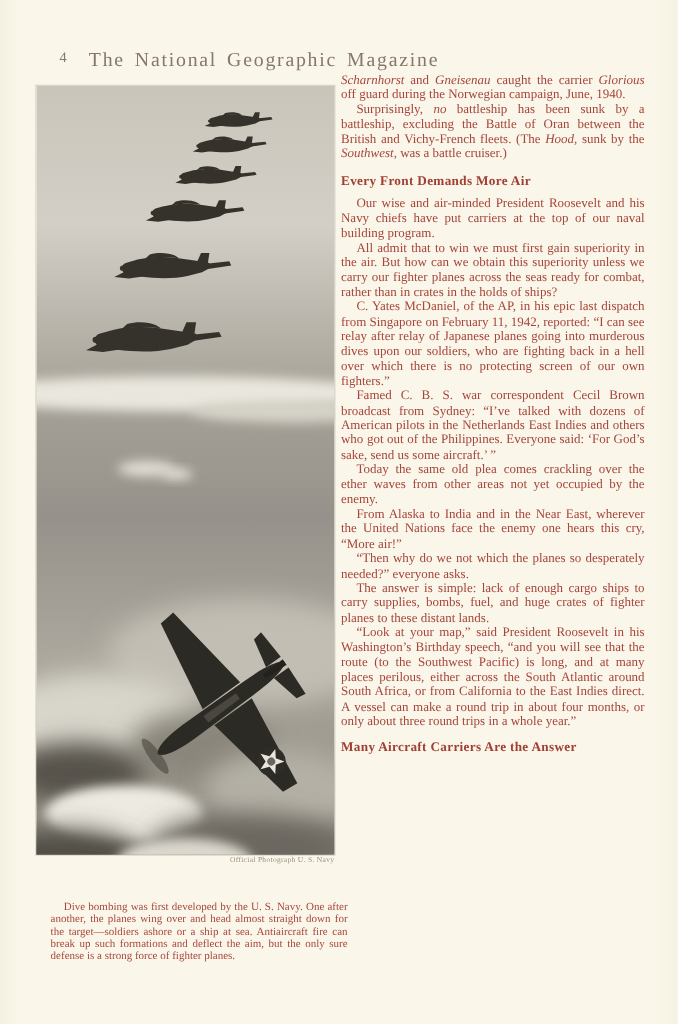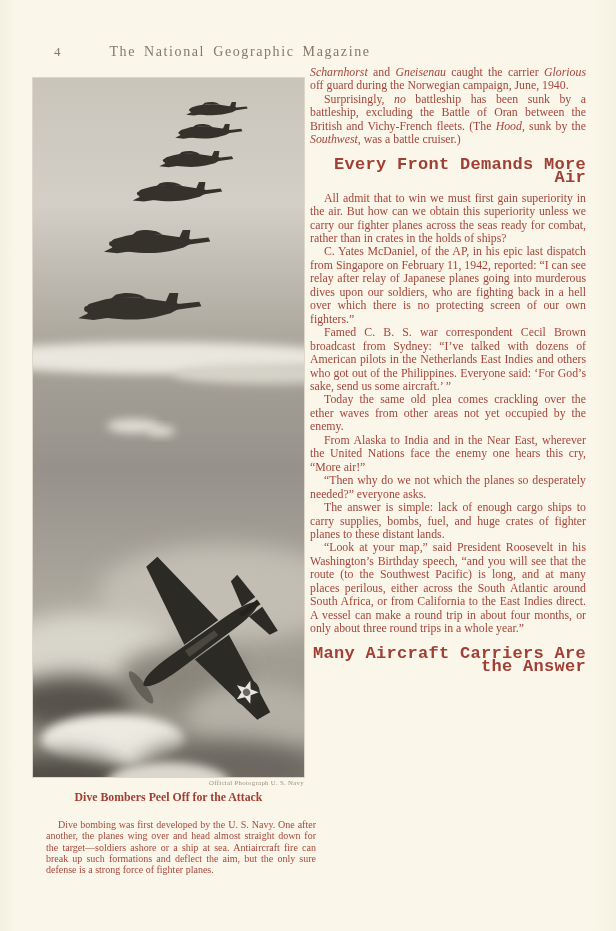--- a/index.html
+++ b/index.html
@@ -6,39 +6,39 @@
   .page{
     position:relative;width:616px;height:931px;overflow:hidden;
     background:linear-gradient(90deg,#f5f1e1 0,#faf6e9 3%,#faf6e9 96%,#f6f2e3 100%);
     font-family:"Liberation Serif","DejaVu Serif",serif;
     color:#a6453b;
   }
   
   .hdr{position:absolute;top:44px;left:0;width:100%;height:18px;color:#85776a;}
   .pagenum{position:absolute;left:54px;top:0;font-size:13px;}
   .htitle{position:absolute;left:0;top:0;width:480px;text-align:center;
-          font-size:14px;letter-spacing:1.6px;word-spacing:3px;}
+          font-size:18px;letter-spacing:1.6px;word-spacing:3px;}
   
   .photo{position:absolute;left:33px;top:78px;width:271px;height:699px;
          box-shadow:0 0 0 1px rgba(90,80,60,.18);}
   .photo svg{display:block;}
   .credit{position:absolute;left:33px;top:779px;width:271px;text-align:right;
           font-size:6.8px;letter-spacing:.3px;color:#9d8f7d;}
   .cap-title{position:absolute;left:33px;top:790px;width:271px;text-align:center;
              font-weight:bold;font-size:11.8px;color:#a03f34;}
   .cap-text{position:absolute;left:46px;top:809px;width:270px;
             font-size:10px;line-height:11.3px;text-align:justify;
             text-indent:12px;color:#a8483d;}
   
   .article{position:absolute;left:310px;top:66px;width:276px;
            font-size:11.8px;line-height:13.45px;text-align:justify;}
   .article p{margin:0;text-indent:14px;}
   .article p.flush{text-indent:0;font-family:Liberation Serif, serif;}
-  .article h3{margin:11px 0 7px;text-align:right;font-weight:bold;
-              font-size:17px;letter-spacing:.3px;color:#a03f34;font-family:Liberation Mono, monospace;}
+  .article h3{margin:11px 0 7px;text-align:left;font-weight:bold;
+              font-size:12px;letter-spacing:.3px;color:#a03f34;}
   .article i{font-style:italic;}
 </style>
 </head>
 <body>
 
 <div class="page">
 
   <div class="hdr">
     <span class="pagenum">4</span>
     <span class="htitle">The National Geographic Magazine</span>
@@ -109,28 +109,28 @@
         <g>
           <circle cx="-44" cy="-1" r="8.8" fill="#2f2d27"></circle>
           <polygon fill="#e8e6df" points="-44,-9 -42,-3.75 -36.4,-3.47 -40.8,0.05 -39.3,5.47 -44,2.4 -48.7,5.47 -47.2,0.05 -51.6,-3.47 -46,-3.75"></polygon>
           <circle cx="-44" cy="-1" r="2.4" fill="#6b675e"></circle>
         </g>
       </g>
     </svg>
   </figure>
 
   <div class="credit">Official Photograph U. S. Navy</div>
-  <div class="cap-title">Dive Bombers Peel Off for the Attack</div>
   <p class="cap-text">Dive bombing was first developed by the U. S. Navy.  One after another, the planes wing over and head almost straight down for the target—soldiers ashore or a ship at sea.  Antiaircraft fire can break up such formations and deflect the aim, but the only sure defense is a strong force of fighter planes.</p>
 
   <div class="article">
     <p class="flush"><i>Scharnhorst</i> and <i>Gneisenau</i> caught the carrier <i>Glorious</i> off guard during the Norwegian campaign, June, 1940.</p>
     <p>Surprisingly, <i>no</i> battleship has been sunk by a battleship, excluding the Battle of Oran between the British and Vichy-French fleets.  (The <i>Hood</i>, sunk by the <i>Southwest</i>, was a battle cruiser.)</p>
 
     <h3>Every Front Demands More Air</h3>
+    <p>Our wise and air-minded President Roosevelt and his Navy chiefs have put carriers at the top of our naval building program.</p>
     <p>All admit that to win we must first gain superiority in the air.  But how can we obtain this superiority unless we carry our fighter planes across the seas ready for combat, rather than in crates in the holds of ships?</p>
     <p>C. Yates McDaniel, of the AP, in his epic last dispatch from Singapore on February 11, 1942, reported: “I can see relay after relay of Japanese planes going into murderous dives upon our soldiers, who are fighting back in a hell over which there is no protecting screen of our own fighters.”</p>
     <p>Famed C. B. S. war correspondent Cecil Brown broadcast from Sydney: “I’ve talked with dozens of American pilots in the Netherlands East Indies and others who got out of the Philippines.  Everyone said: ‘For God’s sake, send us some aircraft.’ ”</p>
     <p>Today the same old plea comes crackling over the ether waves from other areas not yet occupied by the enemy.</p>
     <p>From Alaska to India and in the Near East, wherever the United Nations face the enemy one hears this cry, “More air!”</p>
     <p>“Then why do we not which the planes so desperately needed?” everyone asks.</p>
     <p>The answer is simple: lack of enough cargo ships to carry supplies, bombs, fuel, and huge crates of fighter planes to these distant lands.</p>
     <p>“Look at your map,” said President Roosevelt in his Washington’s Birthday speech, “and you will see that the route (to the Southwest Pacific) is long, and at many places perilous, either across the South Atlantic around South Africa, or from California to the East Indies direct.  A vessel can make a round trip in about four months, or only about three round trips in a whole year.”</p>
 
     <h3>Many Aircraft Carriers Are the Answer</h3>

